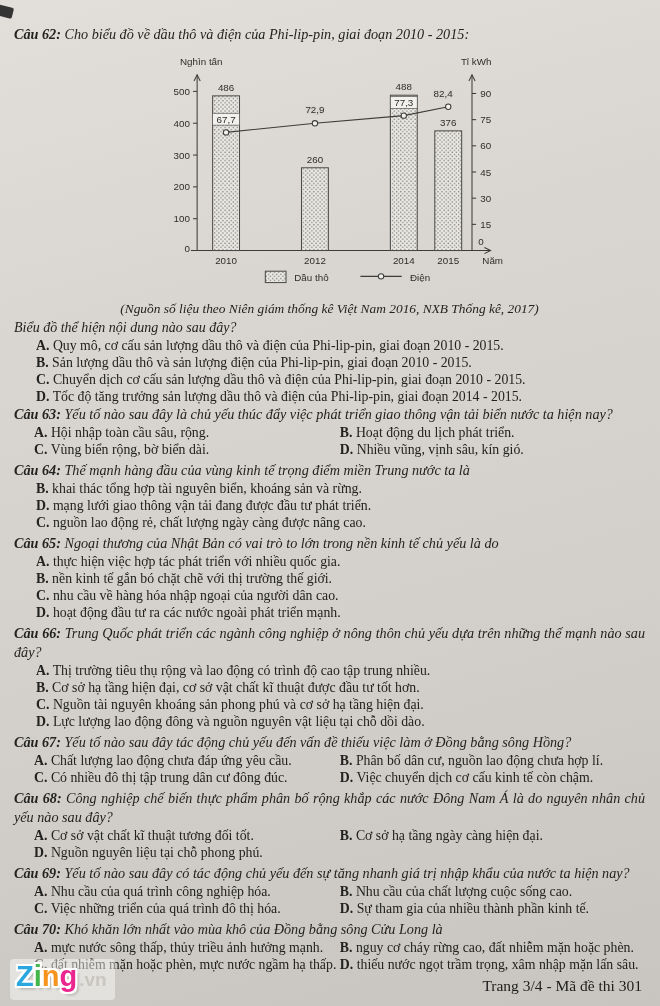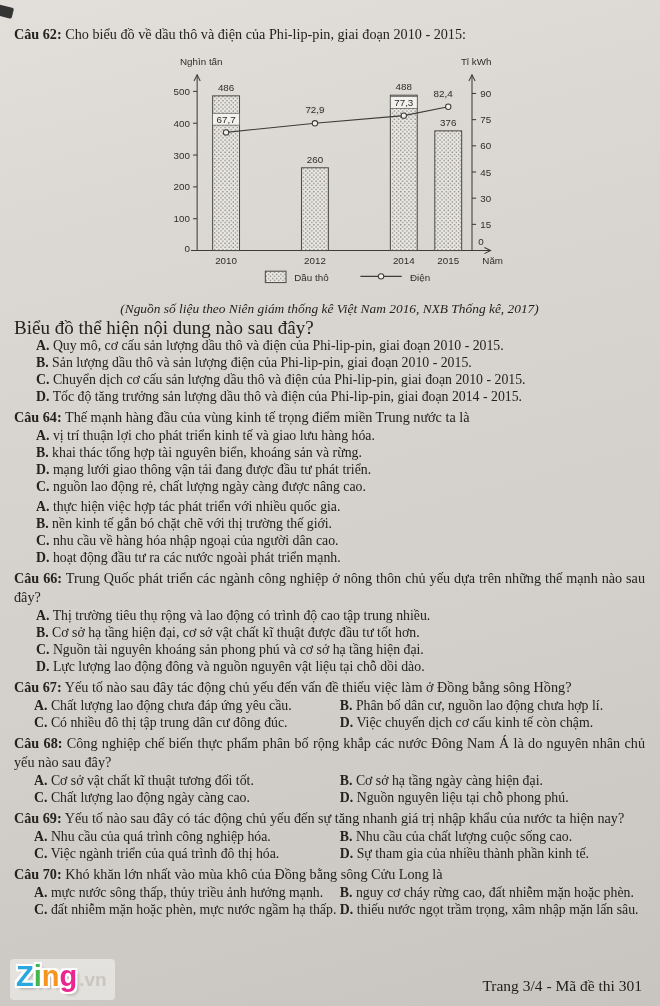--- a/index.html
+++ b/index.html
@@ -2,23 +2,23 @@
 <html><head>
 <meta charset="utf-8">
 <style>
   html,body{margin:0;padding:0;}
   .page{position:relative;width:660px;height:1006px;overflow:hidden;
     background:linear-gradient(165deg,#e2dfda 0%,#d9d6d1 30%,#d3d0cb 62%,#c8c5c0 100%);
     font-family:"Liberation Serif","DejaVu Serif",serif;color:#222220;}
   .corner-mark{position:absolute;left:-4px;top:6px;width:17px;height:11px;background:#161616;
     transform:rotate(14deg);border-radius:2px;opacity:.85;}
   .content{padding:25px 15px 0 14px;}
-  .qh{margin:0;font-size:14.2px;line-height:19px;text-align:justify;}
+  .qh{margin:0;font-size:14.2px;line-height:19px;text-align:justify;font-style:italic;}
   .ql{font-weight:bold;}
-  .stem{margin:1px 0 0 0;font-size:19px;line-height:19px;}
+  .stem{margin:1px 0 0 0;font-size:14px;line-height:19px;font-style:italic;}
   .opt{margin:0;font-size:13.8px;line-height:17px;padding-left:22px;}
   .opt b{font-weight:bold;}
   .opts.two{display:grid;grid-template-columns:51% 49%;}
   .opts.two .opt{padding-left:20px;white-space:nowrap;}
   .opts.two .opt:nth-child(even){padding-left:4px;}
   .q{margin-bottom:3px;}
   .chart-wrap{margin:4px 0 0 148px;width:372px;}
   .source{margin:0 0 1px 0;text-align:center;font-style:italic;font-size:13.4px;line-height:17px;}
   .cx{font-family:"Liberation Sans","DejaVu Sans",sans-serif;font-size:9.5px;fill:#2d2d2b;}
   .halo{paint-order:stroke;stroke:#d8d5d0;stroke-width:3px;}
@@ -116,33 +116,40 @@
     <p class="source">(Nguồn số liệu theo Niên giám thống kê Việt Nam 2016, NXB Thống kê, 2017)</p>
     <p class="stem">Biểu đồ thể hiện nội dung nào sau đây?</p>
     <div class="opts">
       <p class="opt"><b>A.</b> <span>Quy mô, cơ cấu sản lượng dầu thô và điện của Phi-lip-pin, giai đoạn 2010 - 2015.</span></p>
       <p class="opt"><b>B.</b> <span>Sản lượng dầu thô và sản lượng điện của Phi-lip-pin, giai đoạn 2010 - 2015.</span></p>
       <p class="opt"><b>C.</b> <span>Chuyển dịch cơ cấu sản lượng dầu thô và điện của Phi-lip-pin, giai đoạn 2010 - 2015.</span></p>
       <p class="opt"><b>D.</b> <span>Tốc độ tăng trưởng sản lượng dầu thô và điện của Phi-lip-pin, giai đoạn 2014 - 2015.</span></p>
     </div>
 
     <div class="q">
+      <p class="qh"><b class="ql">Câu 63:</b> <span>Yếu tố nào sau đây là chủ yếu thúc đẩy việc phát triển giao thông vận tải biển nước ta hiện nay?</span></p>
+      <div class="opts two">
+        <p class="opt"><b>A.</b> <span>Hội nhập toàn cầu sâu, rộng.</span></p>
+        <p class="opt"><b>B.</b> <span>Hoạt động du lịch phát triển.</span></p>
+        <p class="opt"><b>C.</b> <span>Vùng biển rộng, bờ biển dài.</span></p>
+        <p class="opt"><b>D.</b> <span>Nhiều vũng, vịnh sâu, kín gió.</span></p>
+      </div>
     </div>
 
     <div class="q">
       <p class="qh"><b class="ql">Câu 64:</b> <span>Thế mạnh hàng đầu của vùng kinh tế trọng điểm miền Trung nước ta là</span></p>
       <div class="opts">
-        <p class="opt"><b>A.</b> <span>vị trí thuận lợi cho phát triển kinh tế và giao lưu hàng hóa.</span></p>
         <p class="opt"><b>B.</b> <span>khai thác tổng hợp tài nguyên biển, khoáng sản và rừng.</span></p>
         <p class="opt"><b>D.</b> <span>mạng lưới giao thông vận tải đang được đầu tư phát triển.</span></p>
         <p class="opt"><b>C.</b> <span>nguồn lao động rẻ, chất lượng ngày càng được nâng cao.</span></p>
       </div>
     </div>
 
     <div class="q">
+      <p class="qh"><b class="ql">Câu 65:</b> <span>Ngoại thương của Nhật Bản có vai trò to lớn trong nền kinh tế chủ yếu là do</span></p>
       <div class="opts">
         <p class="opt"><b>A.</b> <span>thực hiện việc hợp tác phát triển với nhiều quốc gia.</span></p>
         <p class="opt"><b>B.</b> <span>nền kinh tế gắn bó chặt chẽ với thị trường thế giới.</span></p>
         <p class="opt"><b>C.</b> <span>nhu cầu về hàng hóa nhập ngoại của người dân cao.</span></p>
         <p class="opt"><b>D.</b> <span>hoạt động đầu tư ra các nước ngoài phát triển mạnh.</span></p>
       </div>
     </div>
 
     <div class="q">
       <p class="qh"><b class="ql">Câu 66:</b> <span>Trung Quốc phát triển các ngành công nghiệp ở nông thôn chủ yếu dựa trên những thế mạnh nào sau đây?</span></p>
@@ -162,31 +169,30 @@
         <p class="opt"><b>C.</b> <span>Có nhiều đô thị tập trung dân cư đông đúc.</span></p>
         <p class="opt"><b>D.</b> <span>Việc chuyển dịch cơ cấu kinh tế còn chậm.</span></p>
       </div>
     </div>
 
     <div class="q">
       <p class="qh"><b class="ql">Câu 68:</b> <span>Công nghiệp chế biến thực phẩm phân bố rộng khắp các nước Đông Nam Á là do nguyên nhân chủ yếu nào sau đây?</span></p>
       <div class="opts two">
         <p class="opt"><b>A.</b> <span>Cơ sở vật chất kĩ thuật tương đối tốt.</span></p>
         <p class="opt"><b>B.</b> <span>Cơ sở hạ tầng ngày càng hiện đại.</span></p>
-        <p class="opt"><b>C.</b> <span>Chất lượng lao động ngày càng cao.</span></p>
         <p class="opt"><b>D.</b> <span>Nguồn nguyên liệu tại chỗ phong phú.</span></p>
       </div>
     </div>
 
     <div class="q">
       <p class="qh"><b class="ql">Câu 69:</b> <span>Yếu tố nào sau đây có tác động chủ yếu đến sự tăng nhanh giá trị nhập khẩu của nước ta hiện nay?</span></p>
       <div class="opts two">
         <p class="opt"><b>A.</b> <span>Nhu cầu của quá trình công nghiệp hóa.</span></p>
         <p class="opt"><b>B.</b> <span>Nhu cầu của chất lượng cuộc sống cao.</span></p>
-        <p class="opt"><b>C.</b> <span>Việc ngành triển của quá trình đô thị hóa.</span></p>
+        <p class="opt"><b>C.</b> <span>Việc những triển của quá trình đô thị hóa.</span></p>
         <p class="opt"><b>D.</b> <span>Sự tham gia của nhiều thành phần kinh tế.</span></p>
       </div>
     </div>
 
     <div class="q">
       <p class="qh"><b class="ql">Câu 70:</b> <span>Khó khăn lớn nhất vào mùa khô của Đồng bằng sông Cửu Long là</span></p>
       <div class="opts two">
         <p class="opt"><b>A.</b> <span>mực nước sông thấp, thủy triều ảnh hưởng mạnh.</span></p>
         <p class="opt"><b>B.</b> <span>nguy cơ cháy rừng cao, đất nhiễm mặn hoặc phèn.</span></p>
         <p class="opt"><b>C.</b> <span>đất nhiễm mặn hoặc phèn, mực nước ngầm hạ thấp.</span></p>

